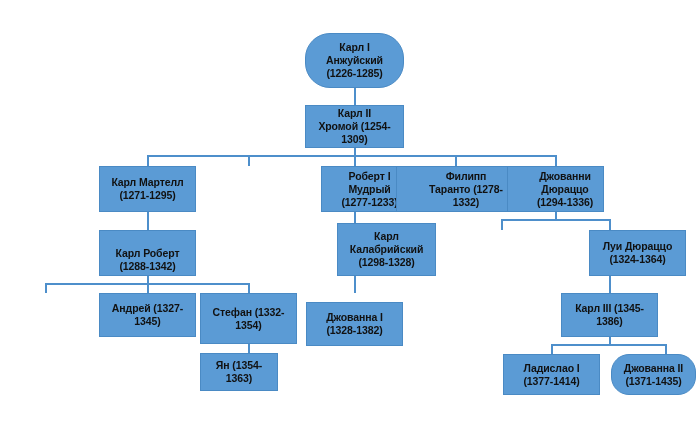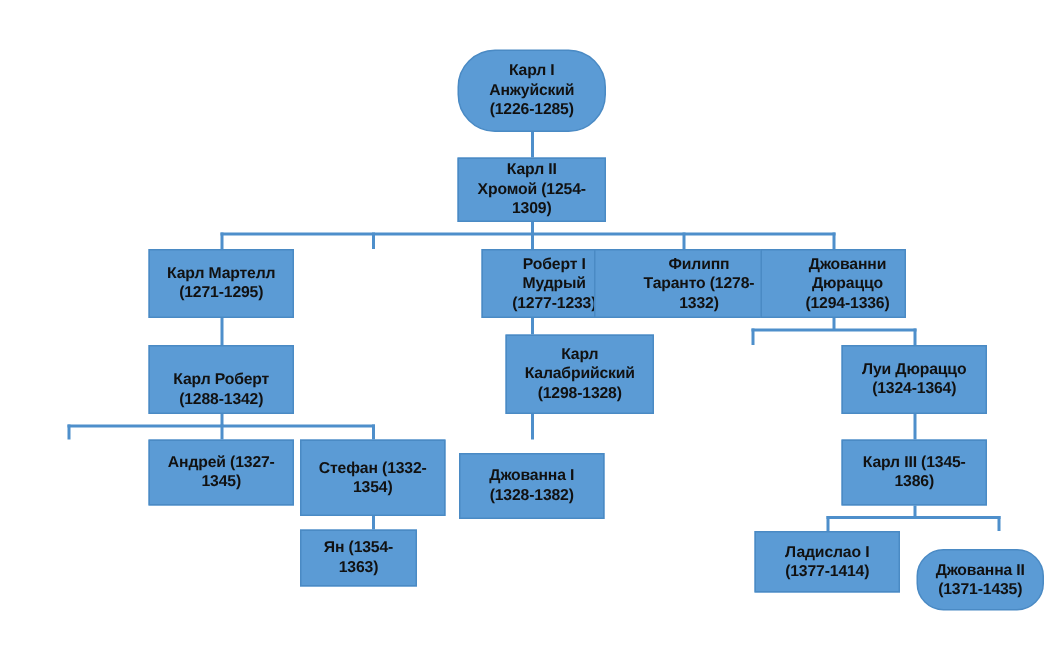--- a/index.html
+++ b/index.html
@@ -118,21 +118,21 @@
 (1288-1342)</span>
   </div>
 
   <div class="node" style="left:306px;top:223px;width:99px;height:53px;margin-left:31px;">
     <span>Карл
 Калабрийский
 (1298-1328)</span>
   </div>
 
 
-  <div class="node" style="left:561px;top:230px;width:97px;height:46px;">
+  <div class="node" style="left:589px;top:230px;width:97px;height:46px;">
     <span>Луи Дюраццо
 (1324-1364)</span>
   </div>
 
 
   <div class="node" style="left:99px;top:293px;width:97px;height:44px;">
     <span>Андрей (1327-1345)</span>
   </div>
 
   <div class="node" style="left:200px;top:293px;width:97px;height:51px;">
@@ -150,18 +150,18 @@
 
   <div class="node" style="left:200px;top:353px;width:78px;height:38px;align-items:center;">
     <span>Ян (1354-1363)</span>
   </div>
 
   <div class="node" style="left:503px;top:354px;width:97px;height:41px;">
     <span>Ладислао I
 (1377-1414)</span>
   </div>
 
-  <div class="node" style="left:611px;top:366px;width:85px;height:41px;border-radius:18px;">
+  <div class="node" style="left:611px;top:354px;width:85px;height:41px;border-radius:18px;">
     <span>Джованна II
 (1371-1435)</span>
   </div>
 
 </div>
 
 </body></html>

